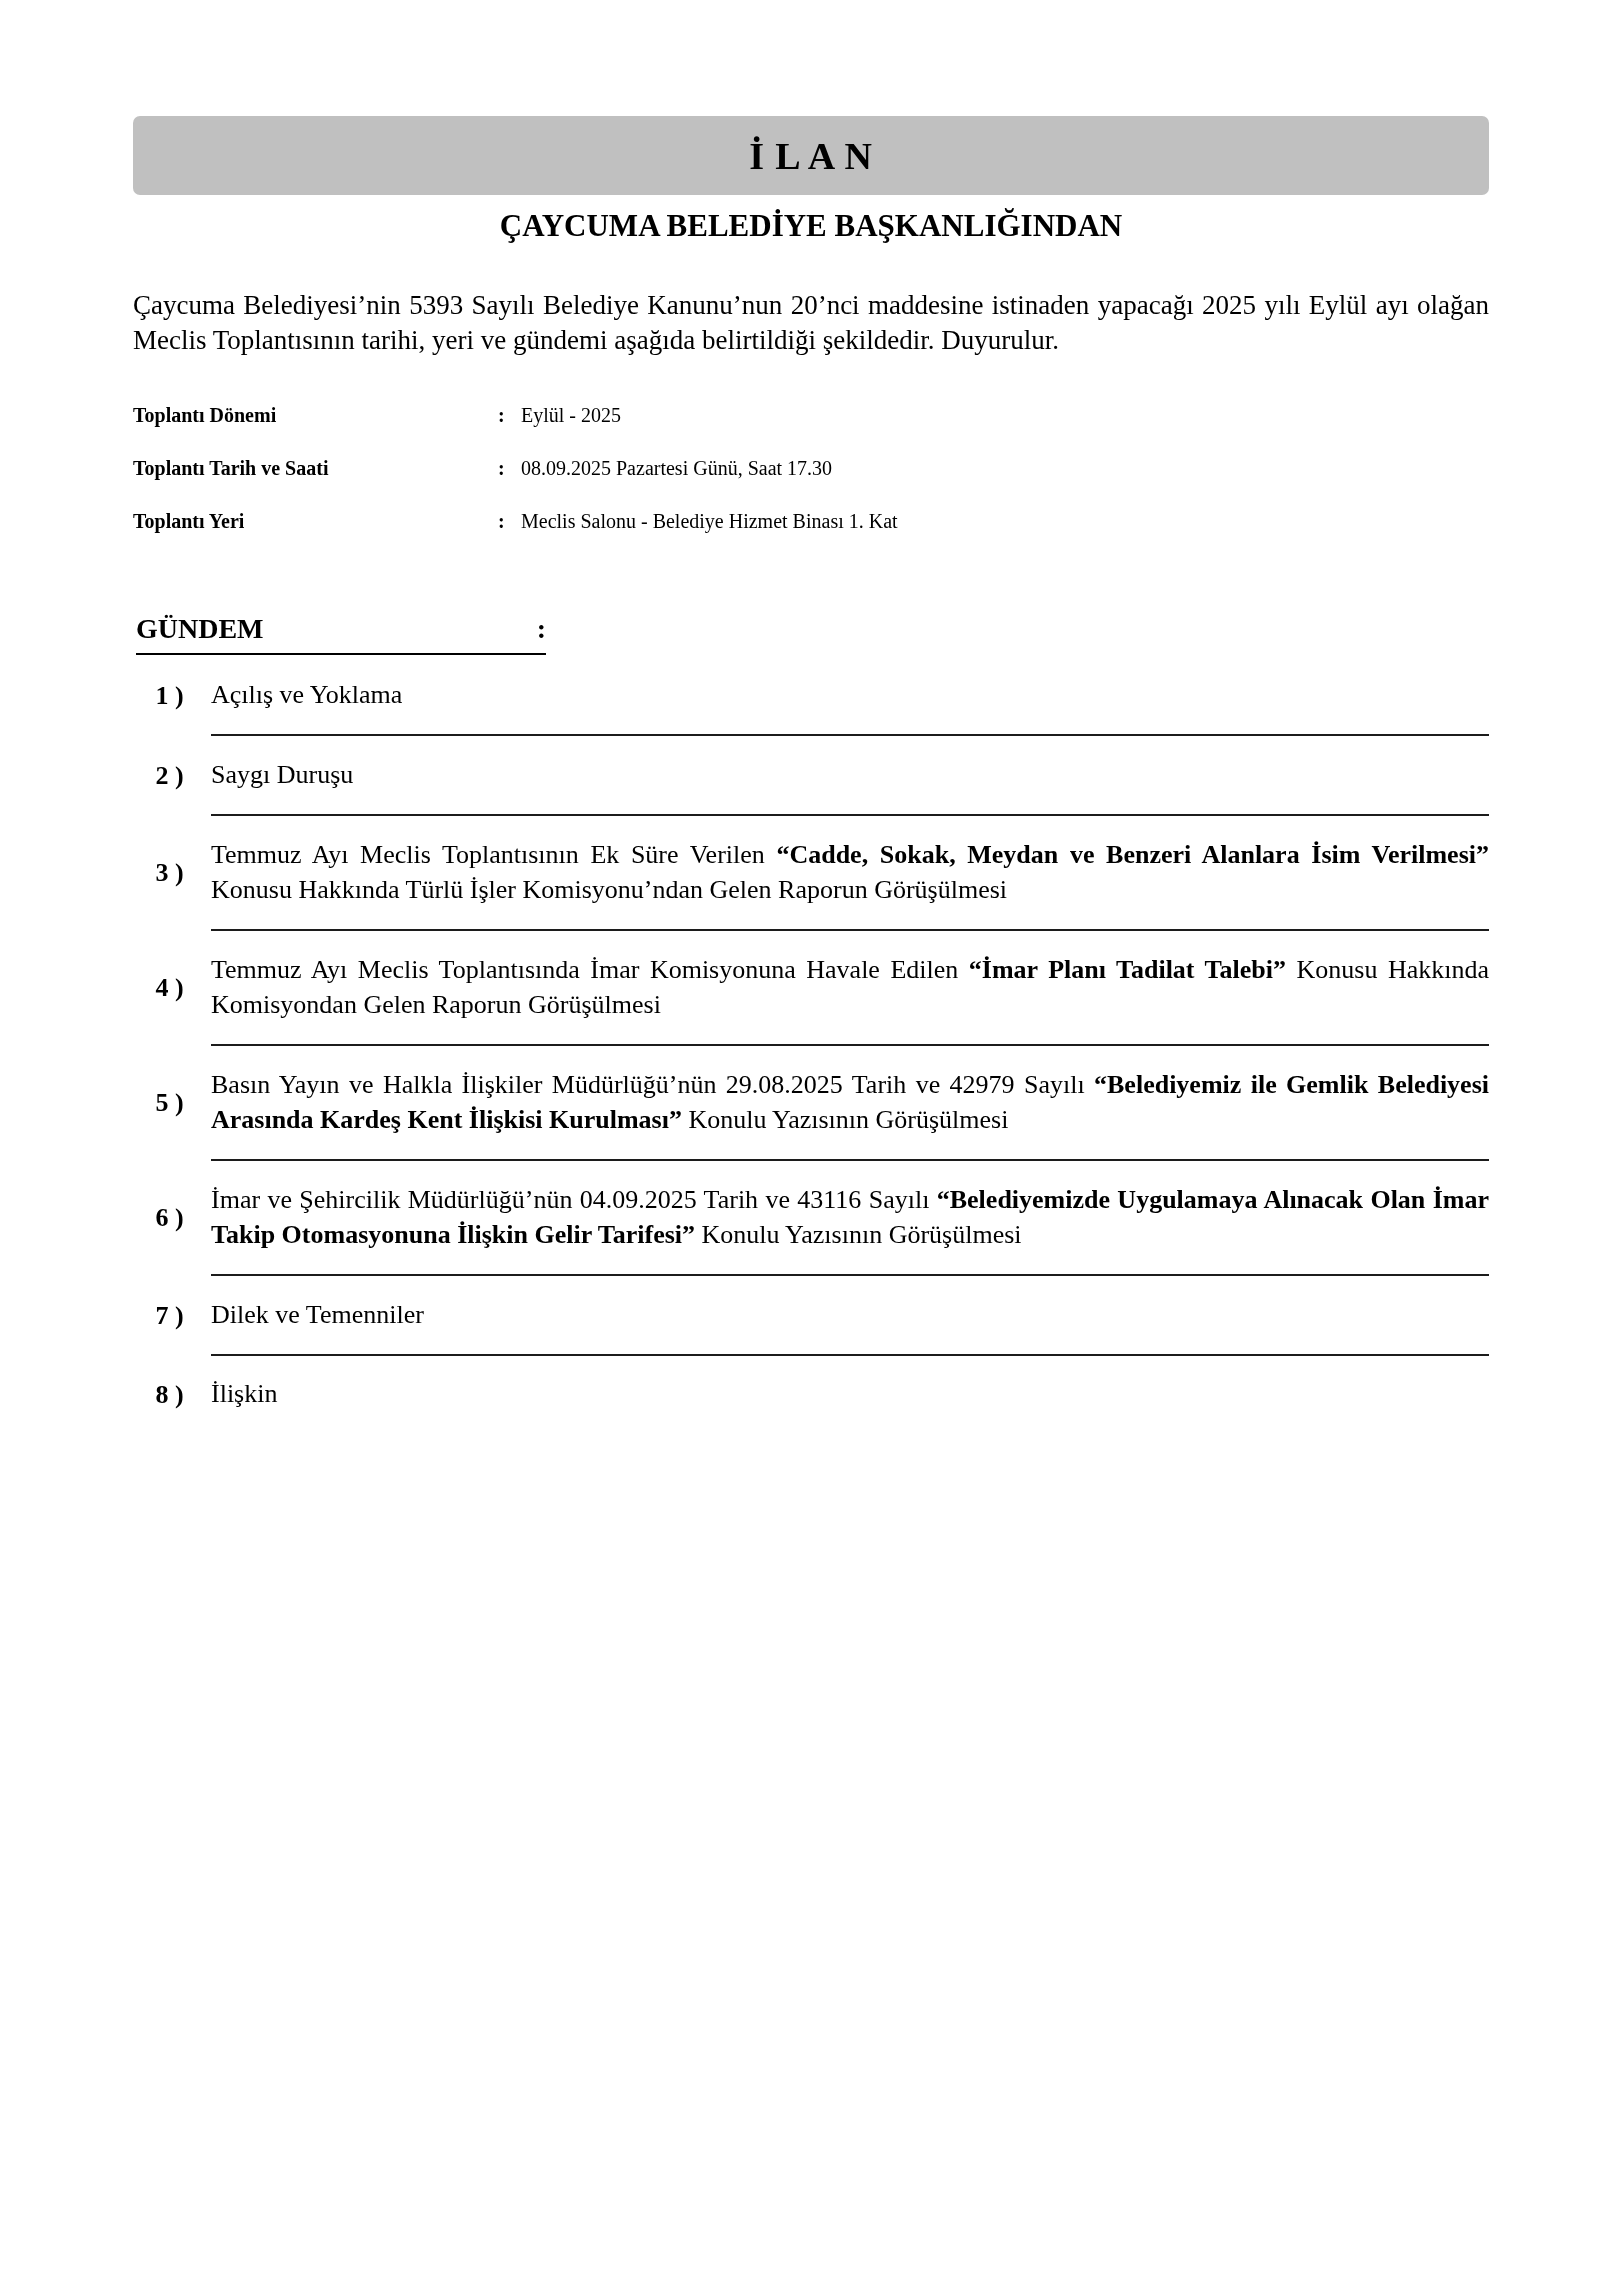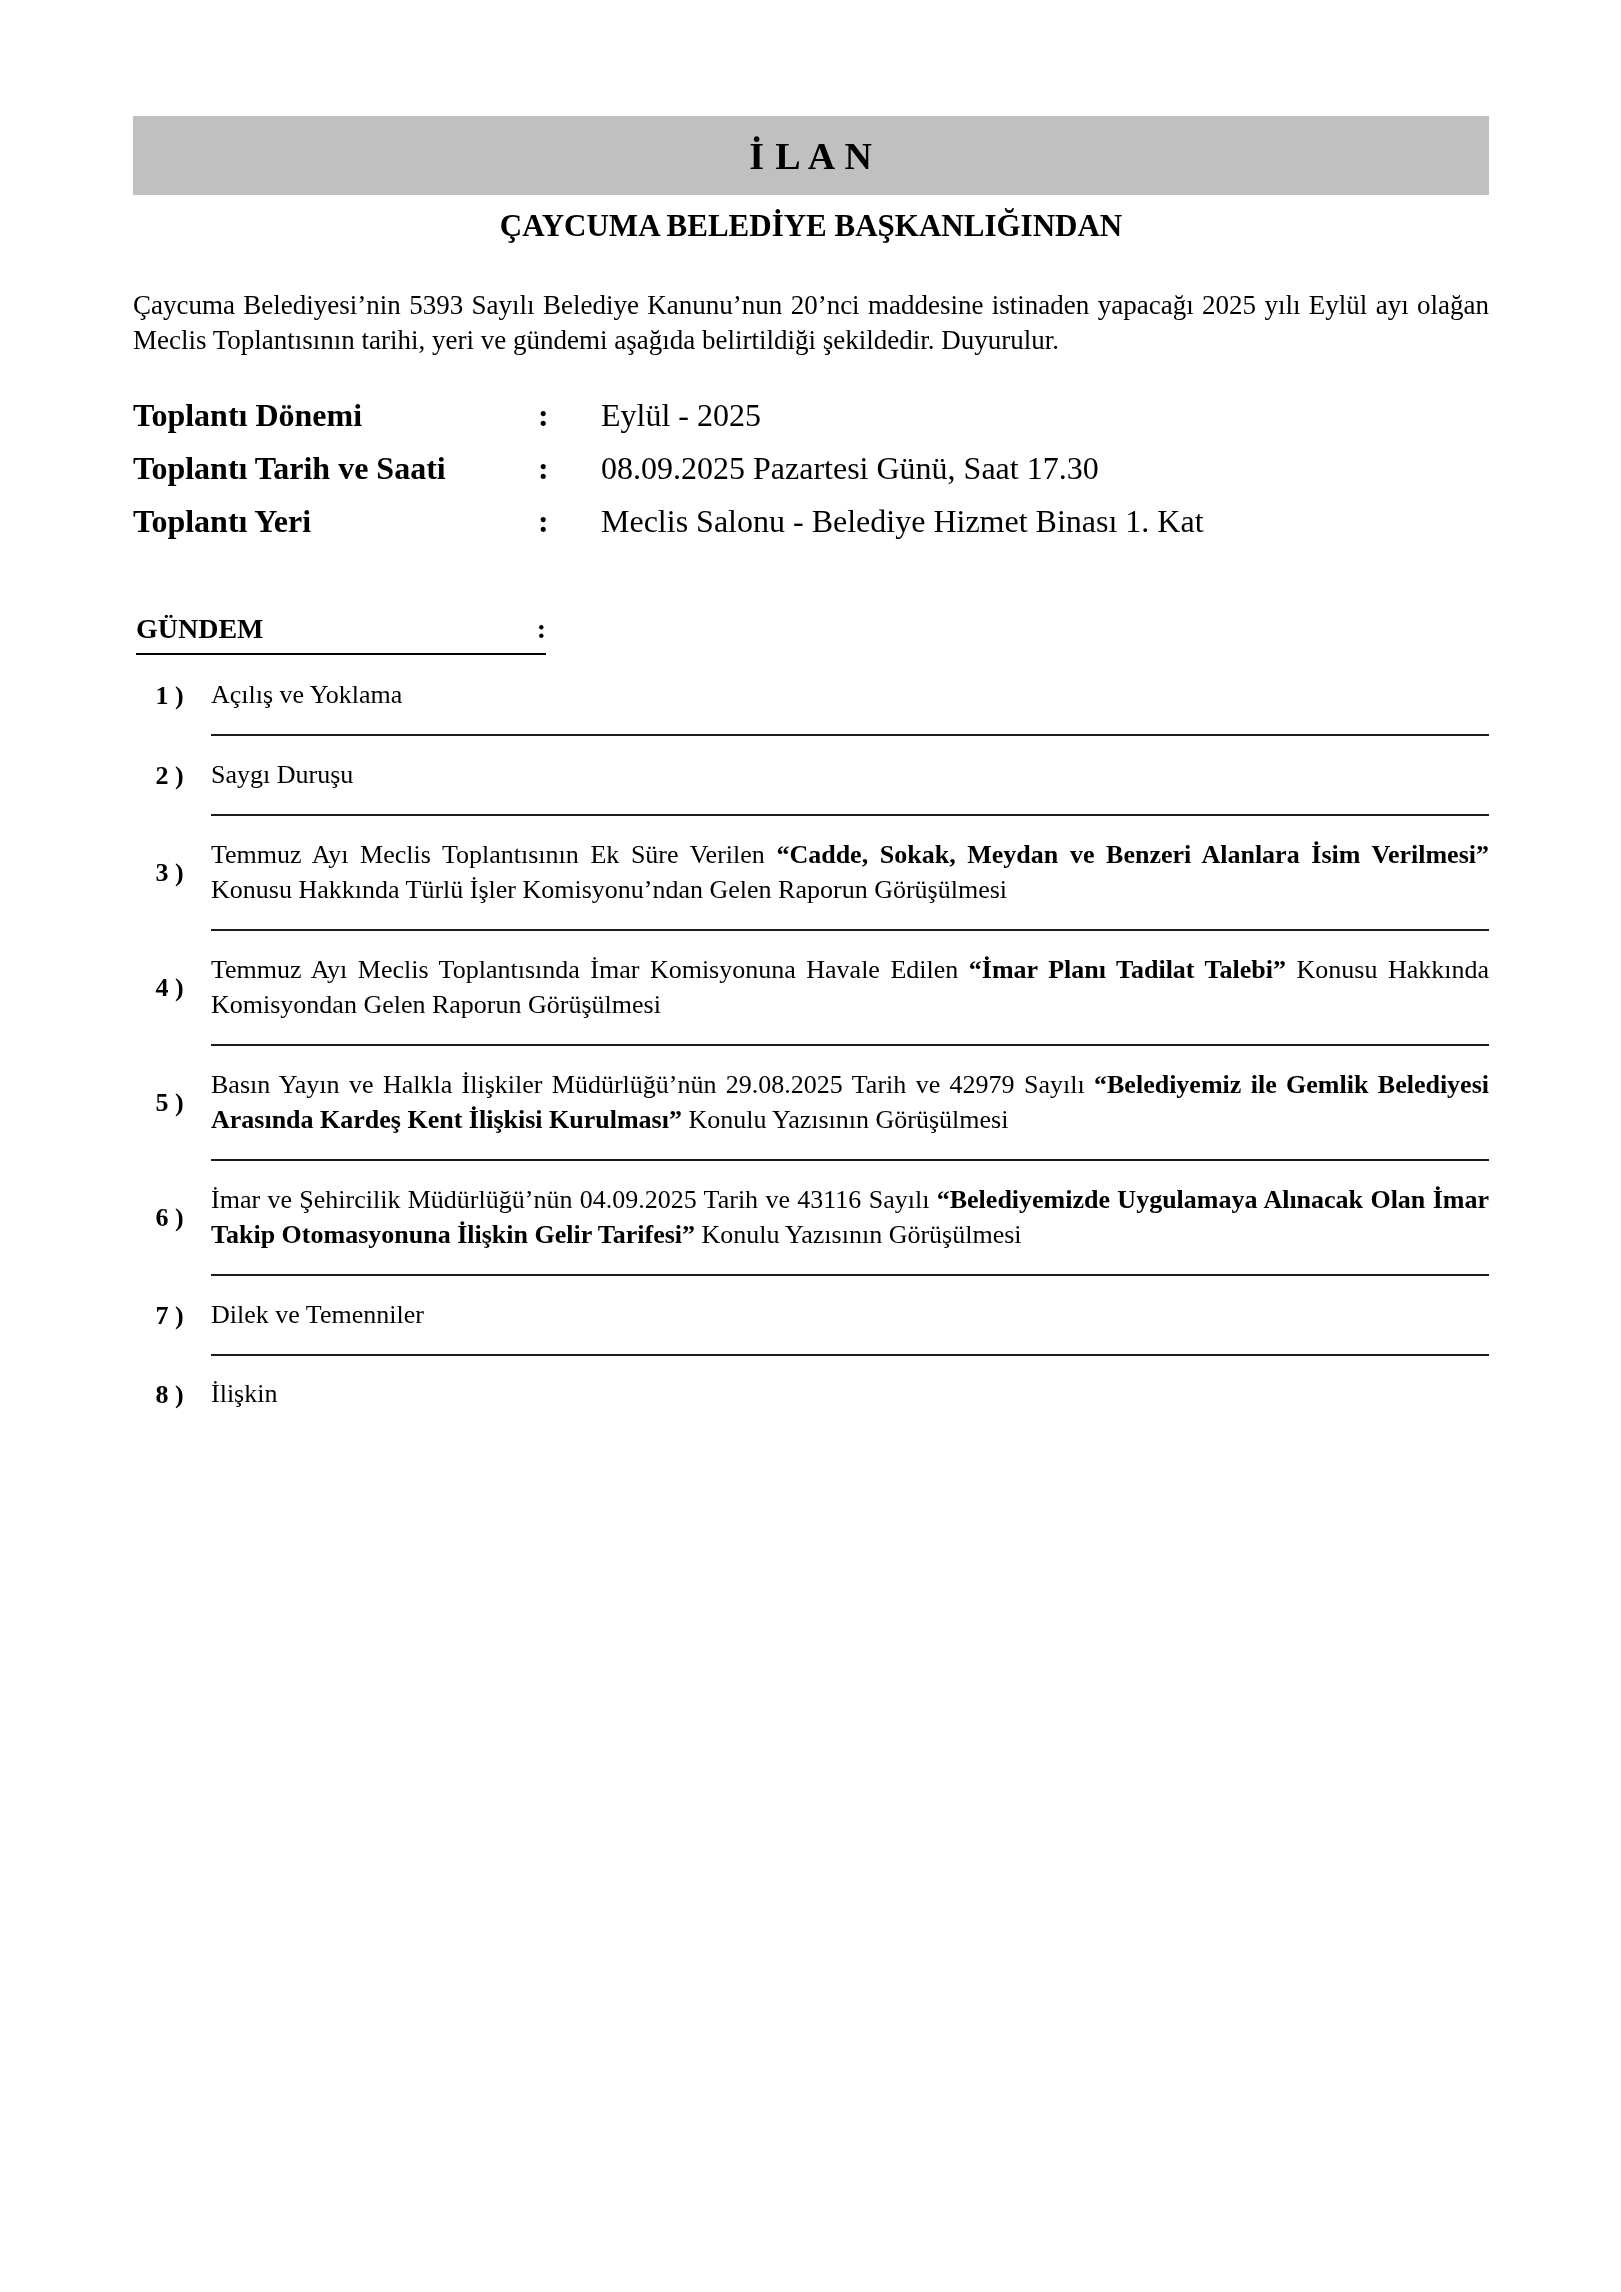--- a/index.html
+++ b/index.html
@@ -25,20 +25,21 @@
   .banner {
     position: absolute;
     left: 133px;
     top: 116px;
     width: 1356px;
     height: 79px;
     background: #c0c0c0;
     display: flex;
     align-items: center;
     justify-content: center;
+    border-radius: 7px;
   }
   .banner-title {
     font-size: 38px;
     font-weight: bold;
     letter-spacing: 0.9px;
     line-height: 1;
     padding-top: 1.8px;
   }
 
   
@@ -70,22 +71,21 @@
   .info {
     position: absolute;
     left: 133px;
     top: 389px;
     width: 1356px;
   }
   .info-row {
     display: flex;
     align-items: center;
     height: 53px;
-    font-size: 32px;
-    gap: 40px;
+    font-size: 20px;
   }
   .info-label {
     width: 365px;
     font-weight: bold;
   }
   .info-colon {
     width: 23px;
     font-weight: bold;
   }
   .info-value {

